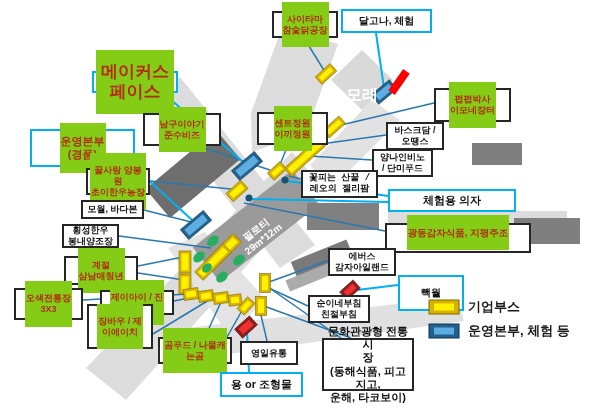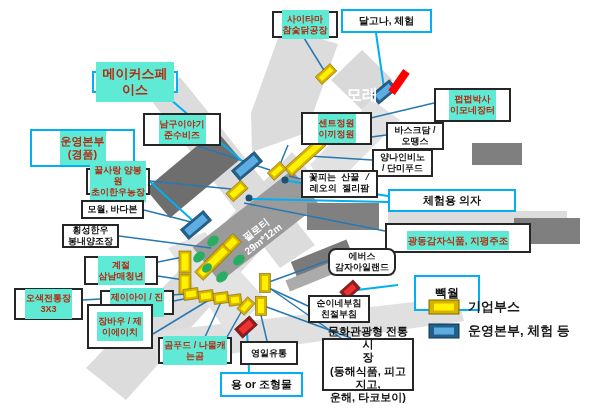--- a/index.html
+++ b/index.html
@@ -5,22 +5,22 @@
   html,body{margin:0;padding:0;background:#fff;}
   #stage{position:relative;width:600px;height:409px;overflow:hidden;
          font-family:"Liberation Sans","DejaVu Sans",sans-serif;background:#fff;}
   #map-svg{position:absolute;left:0;top:0;}
   .callout{position:absolute;background:#fff;border:2px solid #262626;
            display:flex;align-items:center;justify-content:center;text-align:center;
            font-weight:bold;font-size:9px;line-height:1.2;box-sizing:border-box;
            padding:1px 2px;color:#111;z-index:5;}
   .callout.cyan{border-color:#00B0F0;}
   .callout span{white-space:pre-line;display:inline;}
-  .callout.hl span{background:#5eead4;color:#B42B10;box-decoration-break:clone;
-                   -webkit-box-decoration-break:clone;padding:4px 1px;}
+  .callout.hl span{background:#84cc16;color:#B42B10;box-decoration-break:clone;
+                   -webkit-box-decoration-break:clone;padding:12px 1px;}
   .maplabel{position:absolute;color:#fff;font-weight:bold;text-align:center;
             white-space:pre-line;z-index:3;line-height:1.25;}
   .legend-row{position:absolute;display:flex;align-items:center;gap:8px;z-index:5;}
   .legend-row .txt{font-weight:bold;font-size:13px;color:#1a1a1a;}
 </style>
 </head>
 <body>
 
 <div id="stage">
 
@@ -208,32 +208,32 @@
 29m*12m</span>
   </div>
 
   <div class="callout hl" style="left:272px;top:11px;width:66px;height:27px;">
       <span>사이타마
 참숯닭공장</span>
     </div>
   <div class="callout cyan" style="left:341px;top:9px;width:91px;height:24px;font-size:10px;">
       <span>달고나, 체험</span>
     </div>
-  <div class="callout cyan hl" style="left:92px;top:71px;width:86px;height:22px;font-size:13px;">
+  <div class="callout cyan hl" style="left:92px;top:71px;width:86px;height:22px;font-size:17px;">
       <span>메이커스페이스</span>
     </div>
   <div class="callout hl" style="left:434px;top:88px;width:77px;height:34px;">
       <span>펍펍박사
 이모네장터</span>
     </div>
   <div class="callout hl" style="left:143px;top:113px;width:78px;height:33px;">
       <span>남구이야기
 준수비즈</span>
     </div>
-  <div class="callout hl" style="left:257px;top:112px;width:71px;height:33px;margin-left:44px;">
+  <div class="callout hl" style="left:257px;top:112px;width:71px;height:33px;">
       <span>센트정원
 이끼정원</span>
     </div>
   <div class="callout cyan hl" style="left:30px;top:129px;width:105px;height:38px;font-size:11px;">
       <span>운영본부
 (경품)</span>
     </div>
   <div class="callout" style="left:386px;top:122px;width:58px;height:28px;">
       <span>바스크담 /
 오땡스</span>
@@ -256,21 +256,21 @@
       <span>꿀사랑 양봉원
 초이한우농장</span>
     </div>
   <div class="callout" style="left:81px;top:200px;width:63px;height:19px;">
       <span>모월, 바다본</span>
     </div>
   <div class="callout" style="left:62px;top:224px;width:57px;height:24px;">
       <span>횡성한우
 봉내양조장</span>
     </div>
-  <div class="callout hl" style="left:64px;top:256px;width:74px;height:29px;margin-left:20px;">
+  <div class="callout hl" style="left:64px;top:256px;width:74px;height:29px;">
       <span>계절
 삼남매청년</span>
     </div>
   <div class="callout hl" style="left:14px;top:288px;width:69px;height:32px;">
       <span>오색전통장
 3X3</span>
     </div>
   <div class="callout hl" style="left:100px;top:290px;width:74px;height:25px;">
       <span>제이아이 / 진
 부령</span>
@@ -288,25 +288,25 @@
     </div>
   <div class="callout cyan" style="left:220px;top:372px;width:83px;height:25px;font-size:11px;">
       <span>용 or 조형물</span>
     </div>
   <div class="callout" style="left:322px;top:338px;width:92px;height:53px;font-size:11px;">
       <span>문화관광형 전통시
 장
 (동해식품, 피고지고,
 운해, 타코보이)</span>
     </div>
-  <div class="callout" style="left:328px;top:248px;width:68px;height:28px;border-radius:8px;">
+  <div class="callout" style="left:328px;top:248px;width:68px;height:28px;">
       <span>에버스
 감자아일랜드</span>
     </div>
-  <div class="callout cyan" style="left:414px;top:275px;width:66px;height:36px;font-size:12px;">
+  <div class="callout cyan" style="left:398px;top:275px;width:66px;height:36px;font-size:10px;">
       <span>빽월</span>
     </div>
   <div class="callout" style="left:308px;top:295px;width:62px;height:28px;">
       <span>순이네부침
 친절부침</span>
     </div>
 
   <div class="legend-row" style="left:428px;top:298px;">
     <svg width="32" height="16">
       <rect x="1" y="1" width="30" height="14" fill="#D9B200" stroke="#7A6A00" stroke-width="1"></rect>

